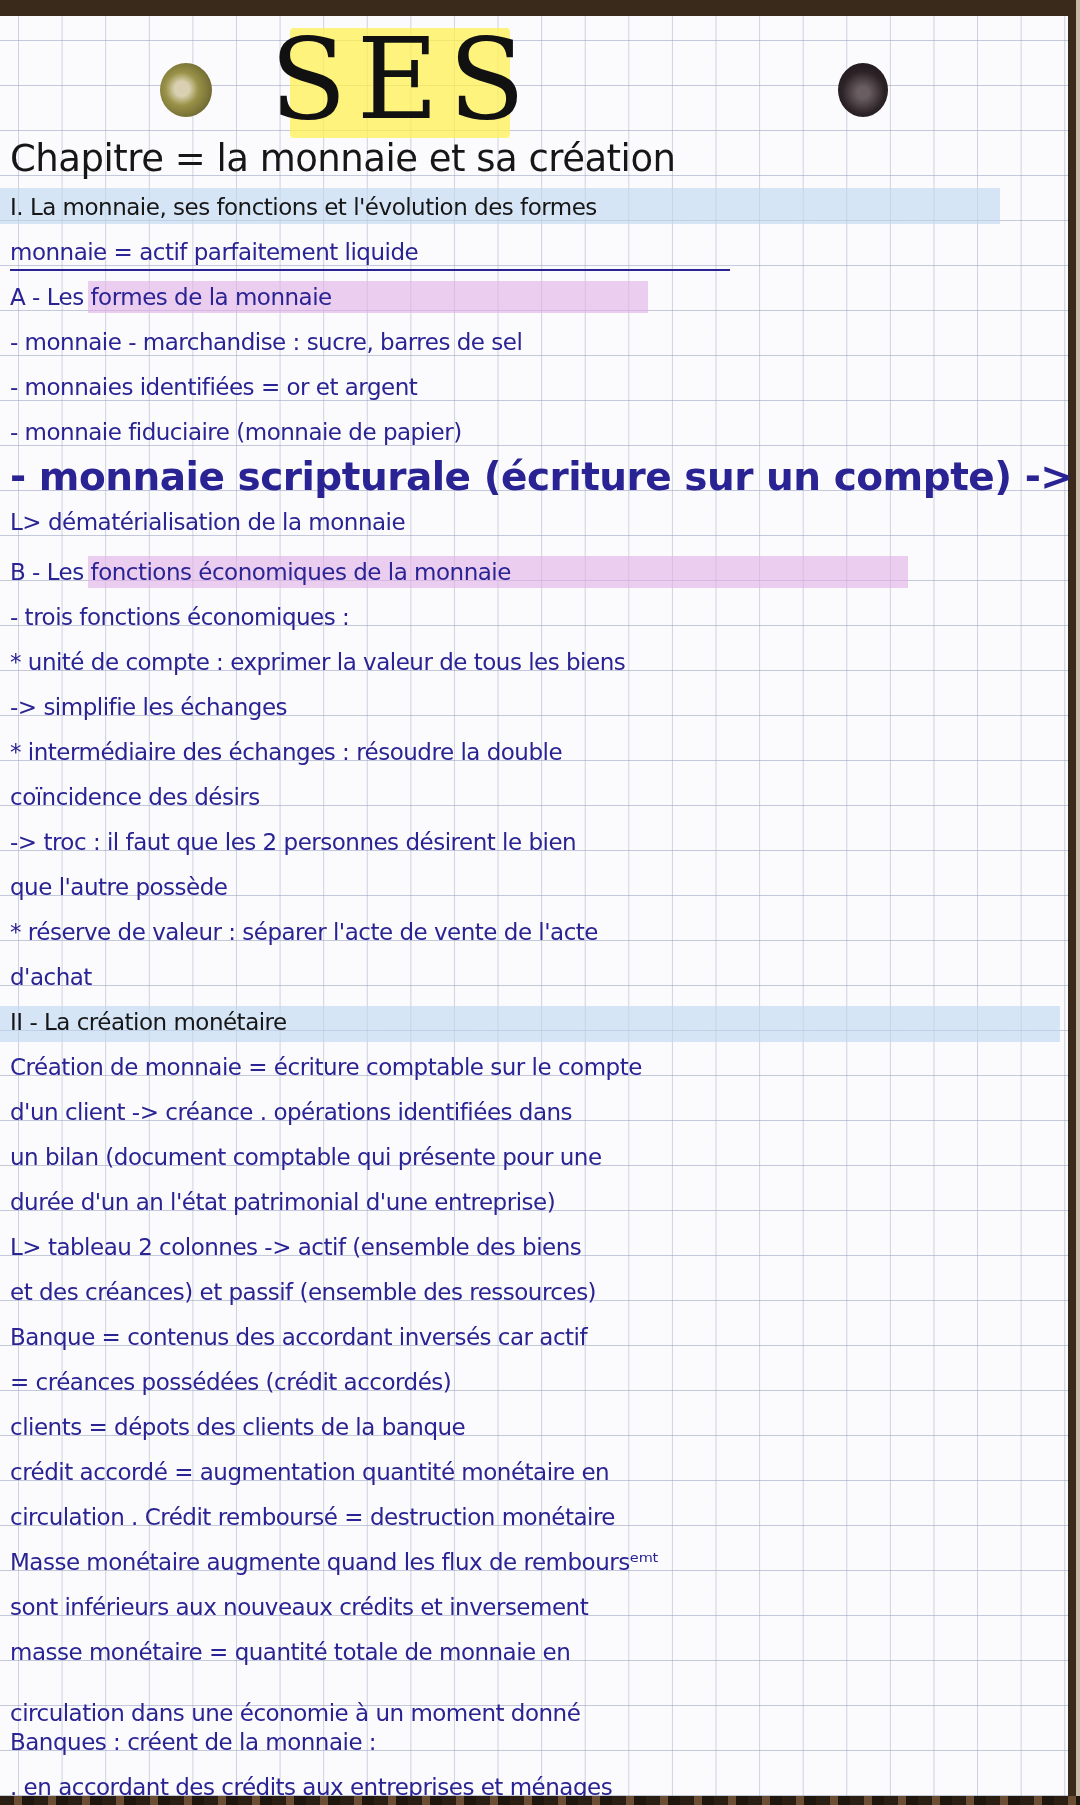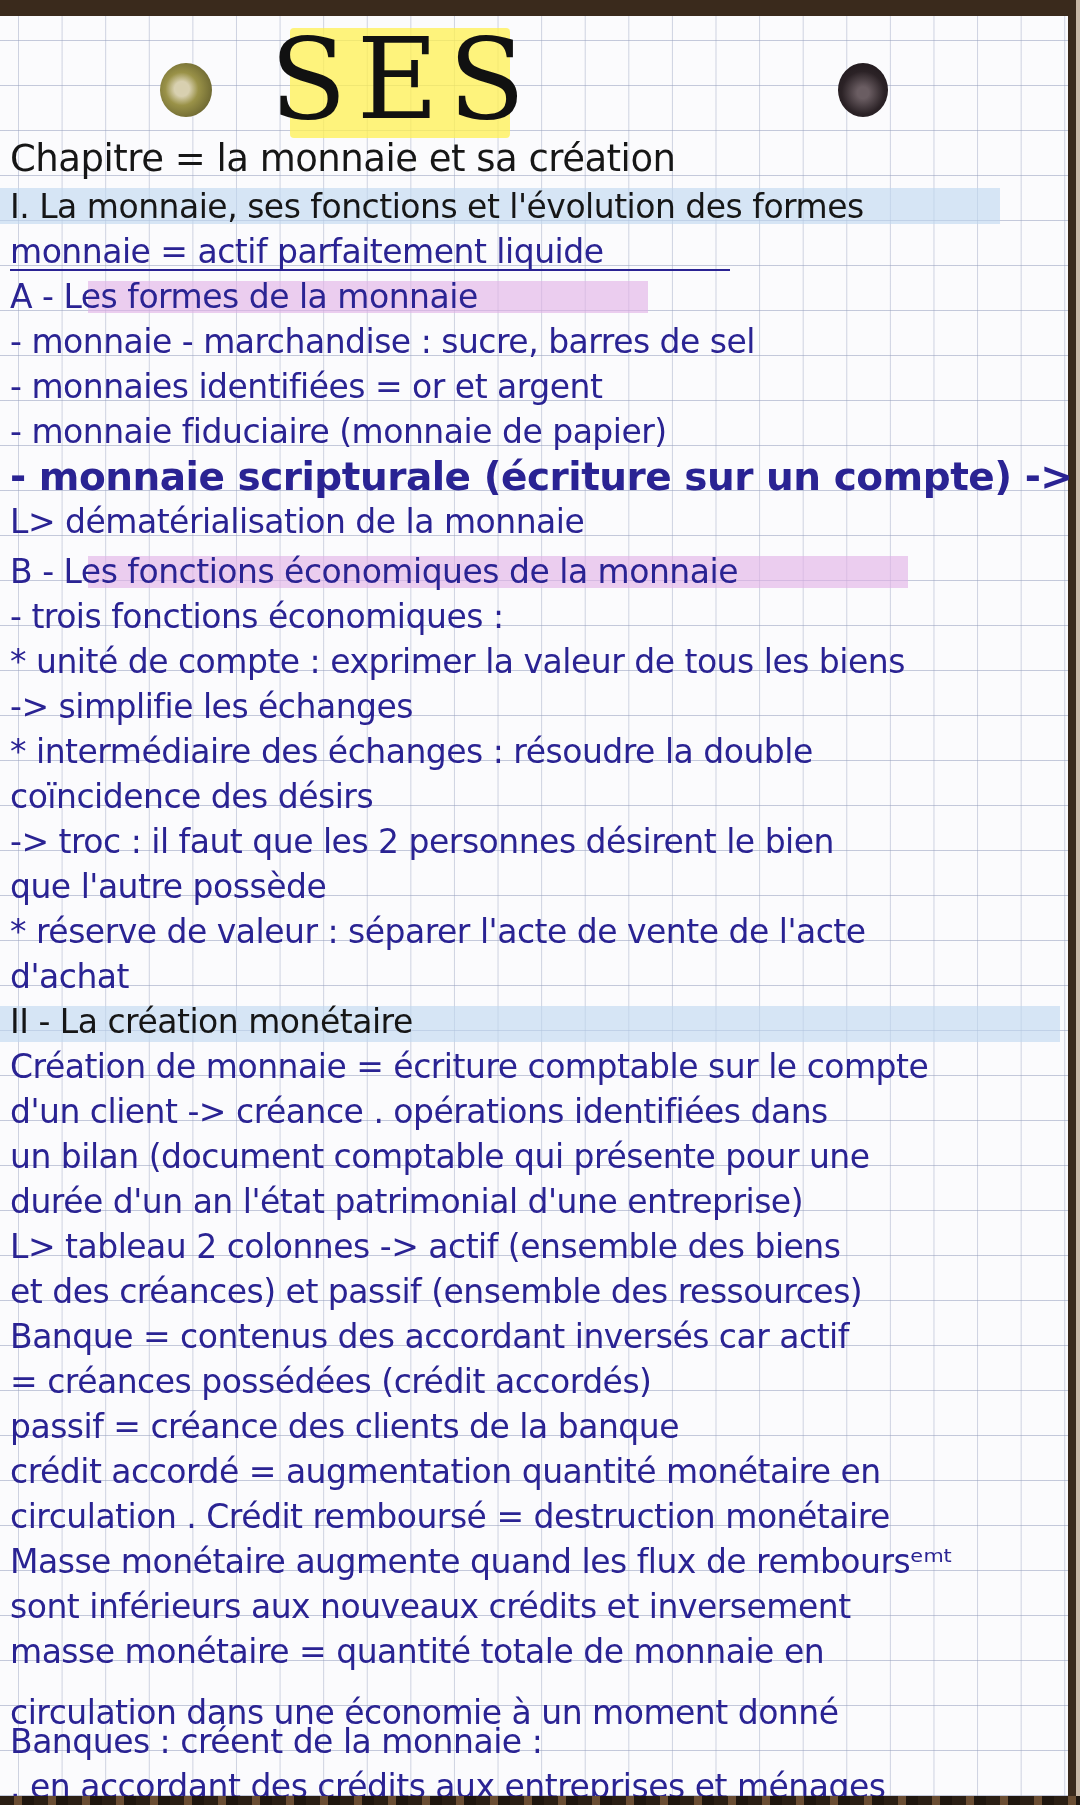--- a/index.html
+++ b/index.html
@@ -42,21 +42,21 @@
     background: rgba(255, 240, 80, 0.75);
     border-radius: 4px;
   }
   .logo-text {
     position: absolute; left: 0; top: -6px; width: 250px; text-align: center;
     font-family: "DejaVu Serif", serif; font-size: 112px; color: #111;
     letter-spacing: 10px; font-weight: normal; line-height: 130px;
   }
   .line {
     position: absolute; left: 10px; white-space: nowrap;
-    font-family: "DejaVu Sans", sans-serif; font-size: 33px; line-height: 42px;
+    font-family: "DejaVu Sans", sans-serif; font-size: 23px; line-height: 42px;
     color: #2a2393; letter-spacing: -0.5px;
   }
   .line.black { color: #161616; }
   .line.big { font-size: 37px; }
   .hl-blue {
     position: absolute; left: 0; height: 36px; background: rgba(190, 215, 240, 0.6);
   }
   .hl-pink {
     position: absolute; height: 32px; background: rgba(225, 175, 230, 0.6);
   }
@@ -117,21 +117,21 @@
   <div class="line black" style="top:985px;">II - La création monétaire</div>
 
   <div class="line" style="top:1030px;">Création de monnaie = écriture comptable sur le compte</div>
   <div class="line" style="top:1075px;">d'un client -&gt; créance . opérations identifiées dans</div>
   <div class="line" style="top:1120px;">un bilan (document comptable qui présente pour une</div>
   <div class="line" style="top:1165px;">durée d'un an l'état patrimonial d'une entreprise)</div>
   <div class="line" style="top:1210px;">L&gt; tableau 2 colonnes -&gt; actif (ensemble des biens</div>
   <div class="line" style="top:1255px;">et des créances) et passif (ensemble des ressources)</div>
   <div class="line" style="top:1300px;">Banque = contenus des accordant inversés car actif</div>
   <div class="line" style="top:1345px;">= créances possédées (crédit accordés)</div>
-  <div class="line" style="top:1390px;">passif = créance des clients de la banque</div>
+  <div class="line" style="top:1390px;">clients = dépots des clients de la banque</div>
   <div class="line" style="top:1480px;">circulation . Crédit remboursé = destruction monétaire</div>
   <div class="line" style="top:1435px;">crédit accordé = augmentation quantité monétaire en</div>
   <div class="line" style="top:1525px;">Masse monétaire augmente quand les flux de remboursᵉᵐᵗ</div>
   <div class="line" style="top:1570px;">sont inférieurs aux nouveaux crédits et inversement</div>
   <div class="line" style="top:1615px;">masse monétaire = quantité totale de monnaie en</div>
   <div class="line" style="top:1660px;margin-top:16px;">circulation dans une économie à un moment donné</div>
   <div class="line" style="top:1705px;">Banques : créent de la monnaie :</div>
   <div class="line" style="top:1750px;">. en accordant des crédits aux entreprises et ménages</div>
 </div>
 

